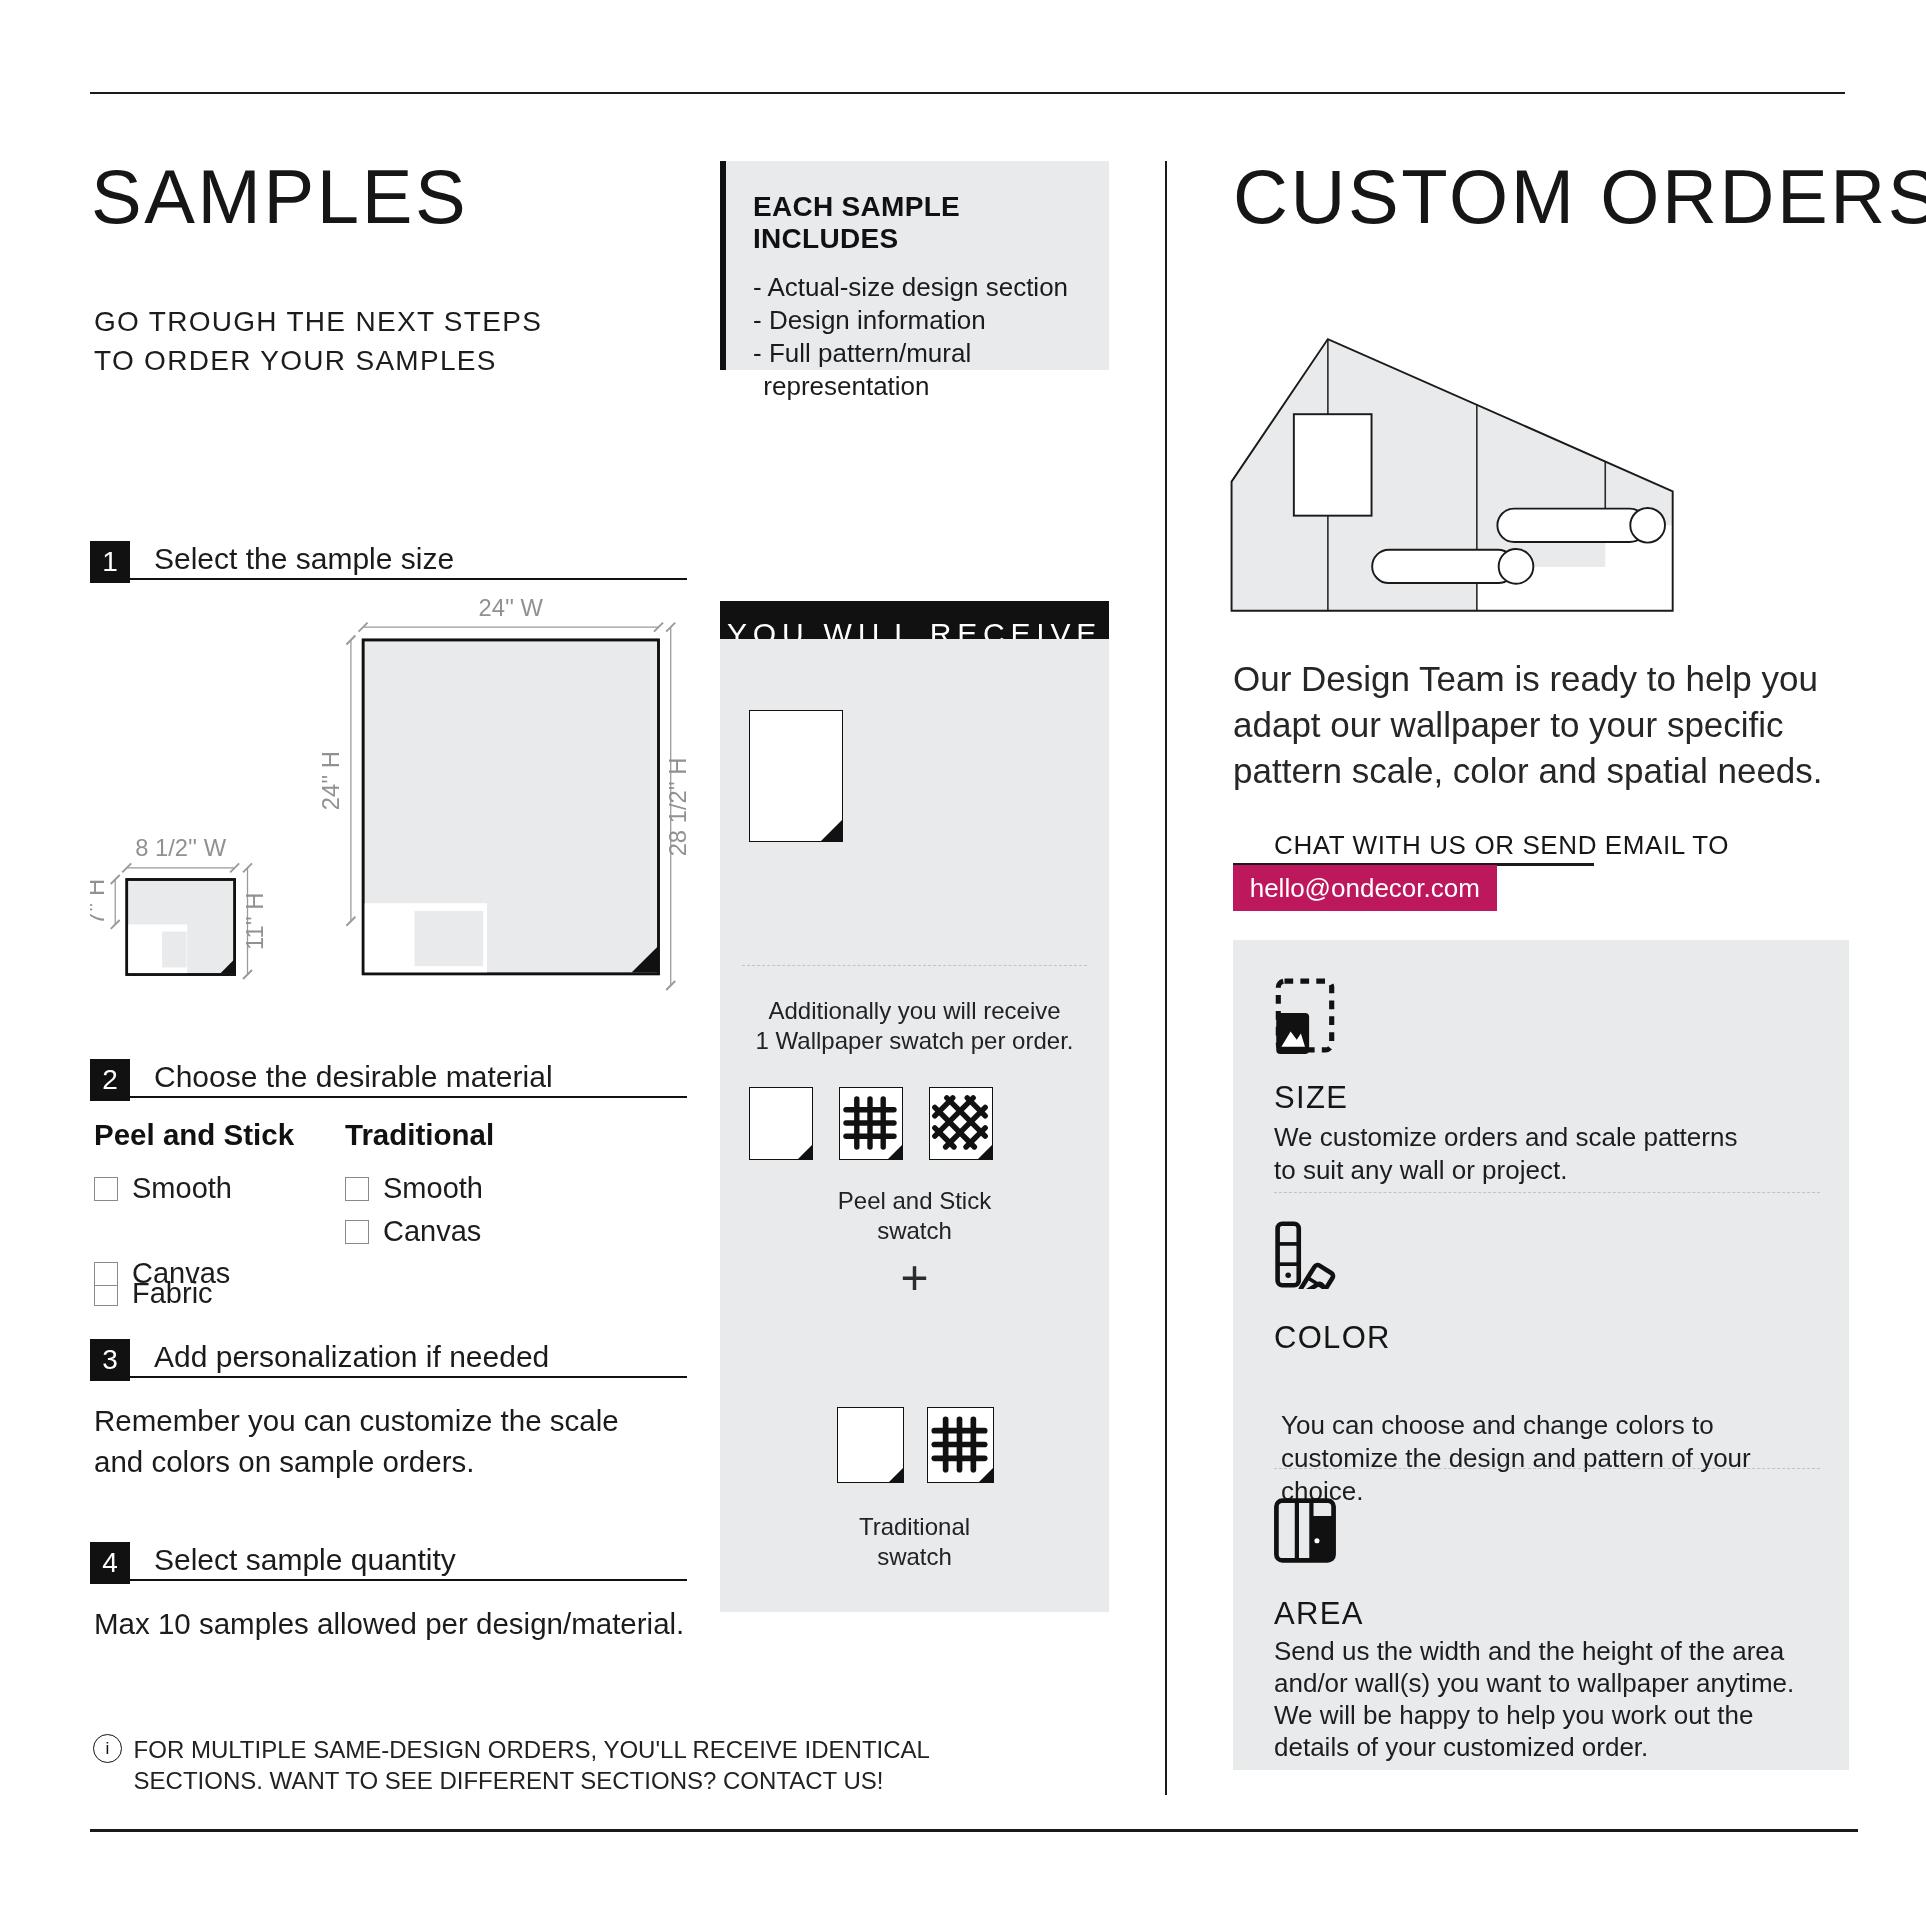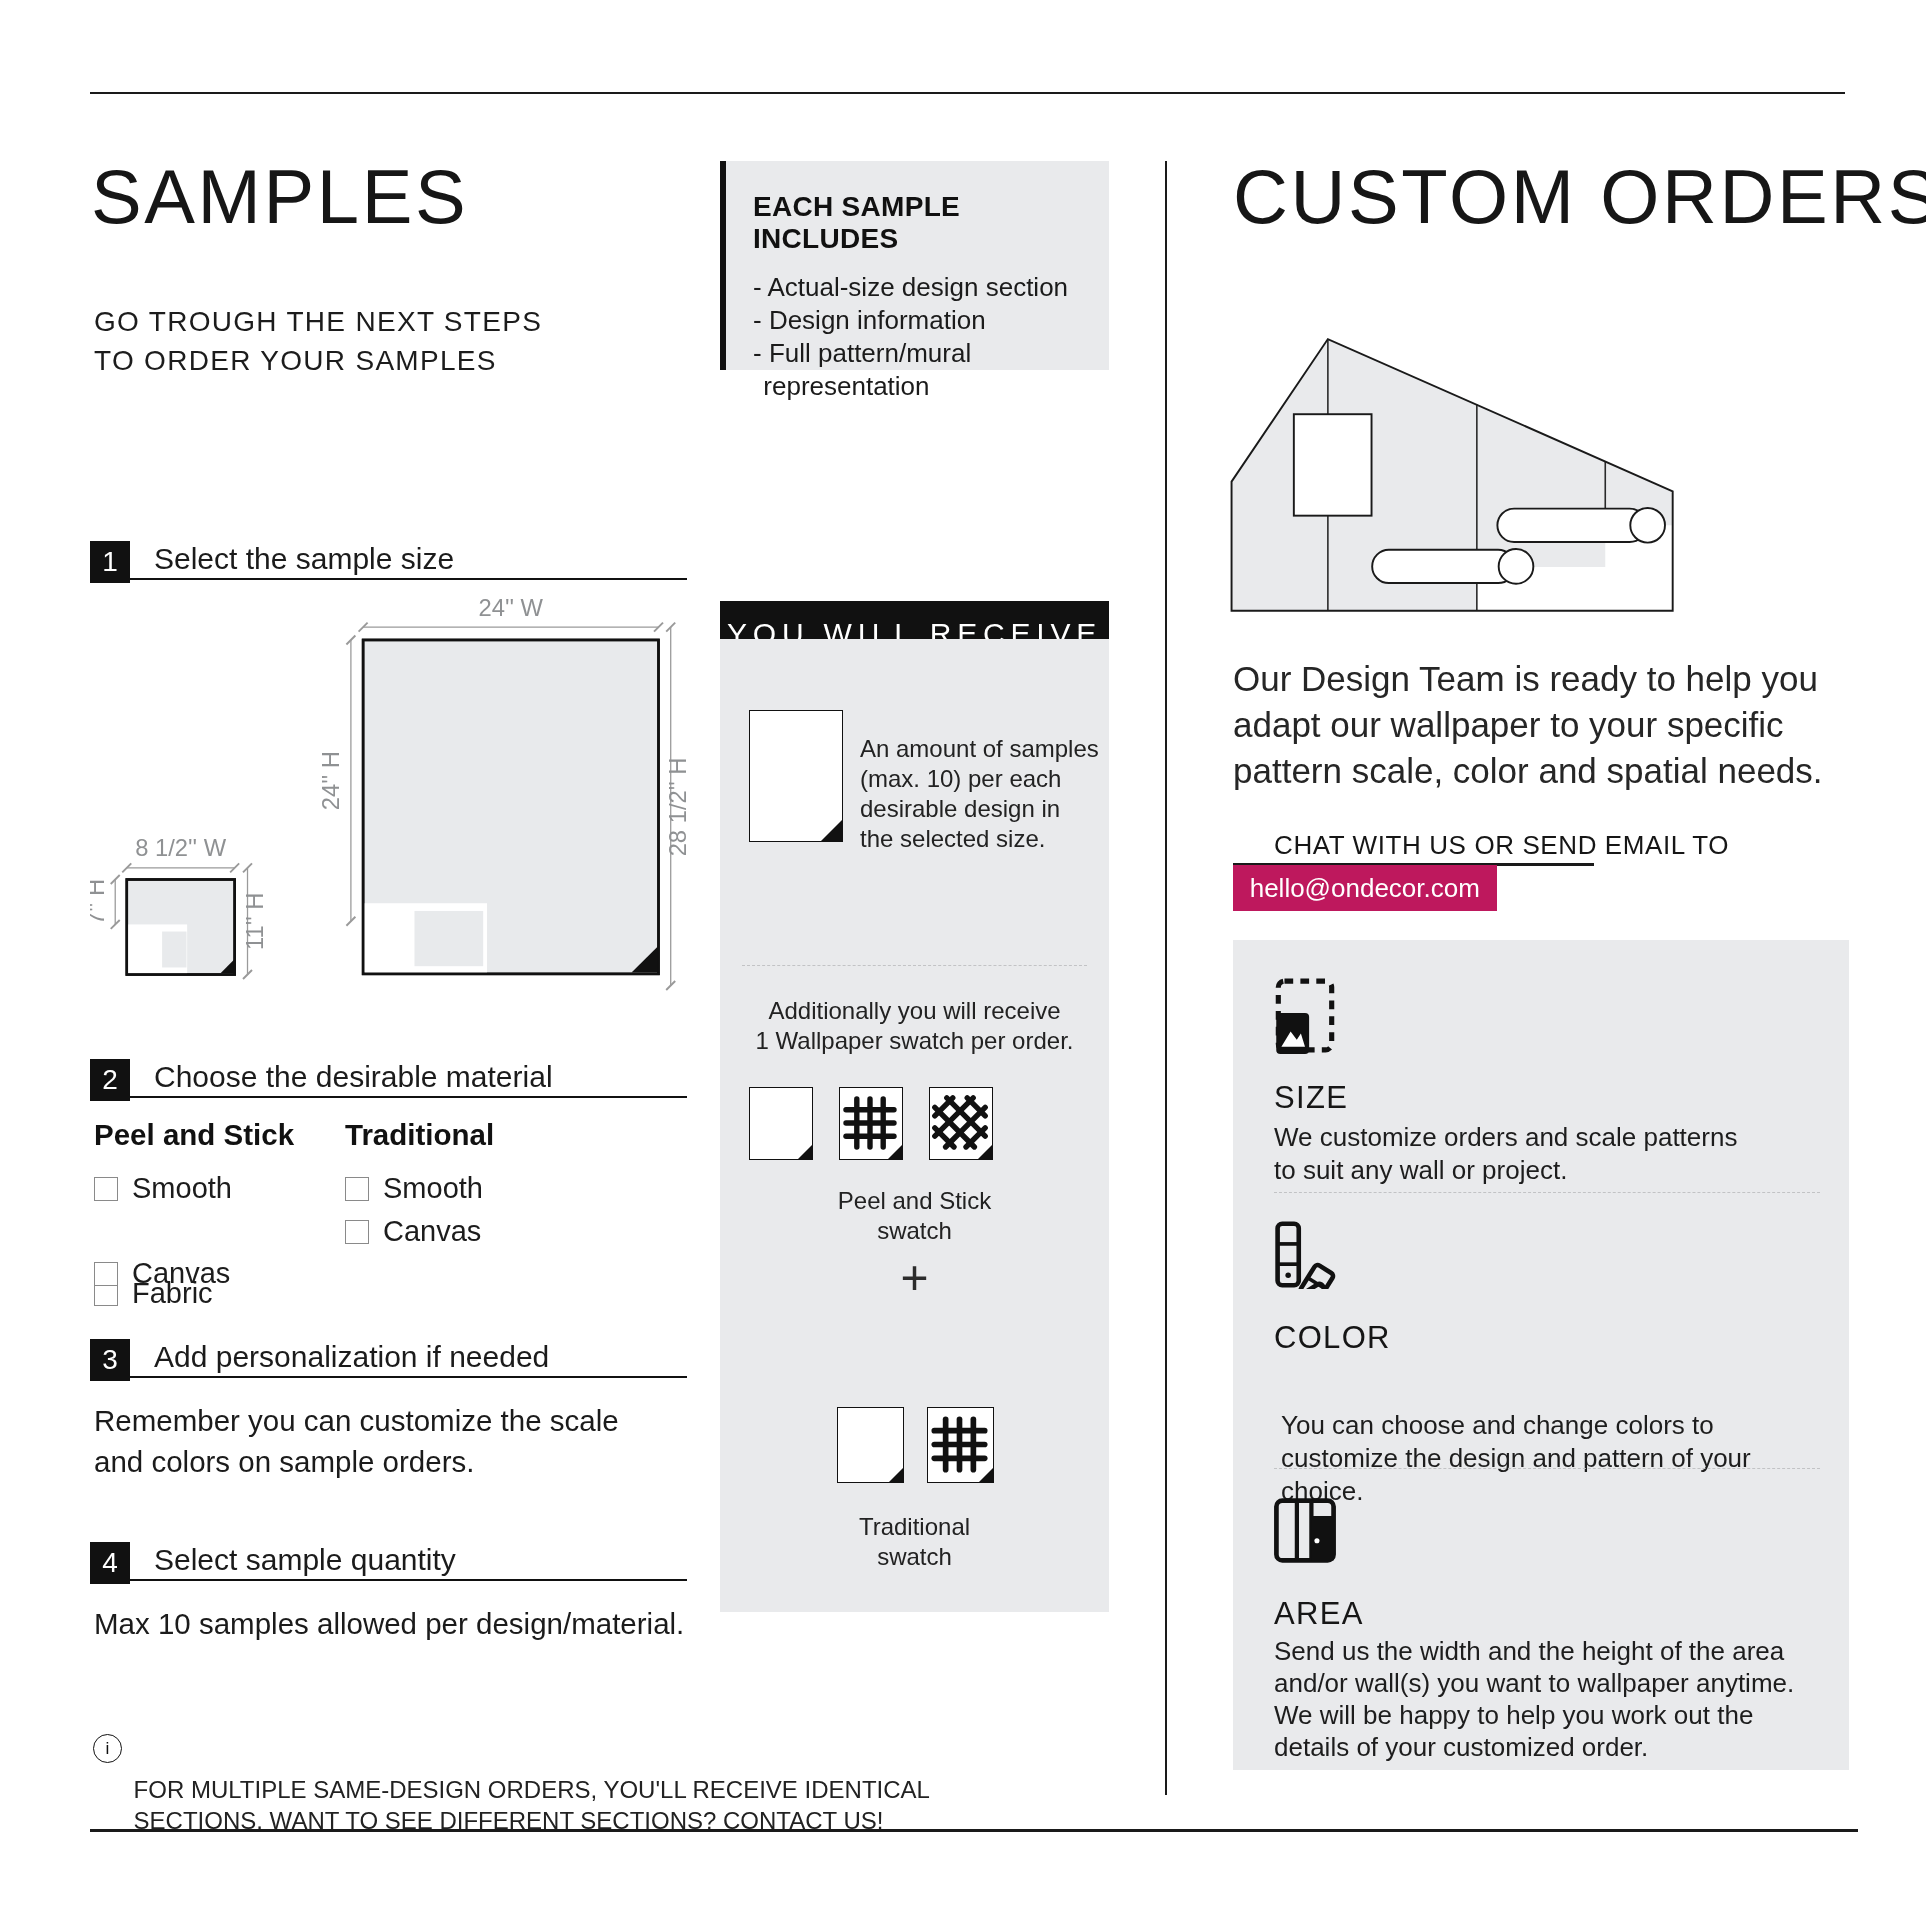--- a/index.html
+++ b/index.html
@@ -12,21 +12,21 @@
   .step{position:absolute;width:597px;height:45px;}
   .step-badge{position:absolute;left:0;top:0;width:40px;height:42px;background:#111;color:#fff;
               display:flex;align-items:center;justify-content:center;font-size:28px;font-weight:400;}
   .step-title{position:absolute;left:64px;top:1.3px;font-size:30px;font-weight:300;white-space:nowrap;color:#1b1b1b;}
   .step-line{position:absolute;left:40px;right:0;top:37px;height:1.9px;background:#111;}
   .mat-title{font-size:29.5px;font-weight:700;color:#111;white-space:nowrap;}
   .opt{position:absolute;display:flex;align-items:center;gap:14px;}
   .checkbox{width:22px;height:22px;border:1.9px solid #8a8a8a;background:#fff;display:inline-block;flex:none;}
   .opt-label{font-size:29px;font-weight:300;color:#1c1c1c;white-space:nowrap;}
   .para{font-size:29.5px;font-weight:300;line-height:41px;color:#1b1b1b;white-space:nowrap;}
-  .footnote{font-size:24px;font-weight:300;line-height:31px;color:#222;white-space:nowrap;margin-top:40px;}
+  .footnote{font-size:24px;font-weight:300;line-height:31px;color:#222;white-space:nowrap;}
   .info-circle{width:27px;height:27px;border:1.9px solid #111;border-radius:50%;display:flex;
                align-items:center;justify-content:center;font-size:17.3px;font-weight:400;color:#111;}
   .panel{background:#e9eaec;}
   .includes-box{border-left:6.4px solid #111;box-sizing:border-box;padding:29.5px 26px 0 27px;}
   .includes-title{font-size:28px;font-weight:700;color:#111;margin-bottom:16.7px;letter-spacing:0.3px;}
   .includes-item{font-size:26px;font-weight:300;line-height:33px;color:#1b1b1b;white-space:nowrap;}
   .includes-item.indent{padding-left:10.3px;}
   .receive-bar{background:#111;color:#fff;display:flex;align-items:center;justify-content:center;
                font-size:30px;font-weight:300;letter-spacing:5.8px;white-space:nowrap;margin-top:28px;}
   .small-copy{font-size:24px;font-weight:300;line-height:30px;color:#222;}
@@ -173,21 +173,20 @@
     <div class="includes-item indent">representation</div>
   </div>
 
   <div class="abs receive-bar" style="left:720px;top:573px;width:389px;height:65px;">YOU WILL RECEIVE</div>
 
   <div class="abs panel" style="left:720px;top:639px;width:389px;height:973px;">
 
     <div class="abs sheet" style="left:29px;top:71px;width:94px;height:132px;">
       <div class="fold"></div>
     </div>
-    <div class="abs small-copy" style="left:140px;top:95px;width:239px;">An amount of samples (max. 10) per each desirable design in the selected size.</div>
 
     <div class="abs dashed" style="left:22px;top:326px;width:345px;"></div>
 
     <div class="abs small-copy center" style="left:0;top:357px;width:389px;">
       <div>Additionally you will receive</div>
       <div>1 Wallpaper swatch per order.</div>
     </div>
 
     <div class="abs sheet" style="left:29px;top:448px;width:64px;height:73px;">
       <div class="fold sm"></div>

